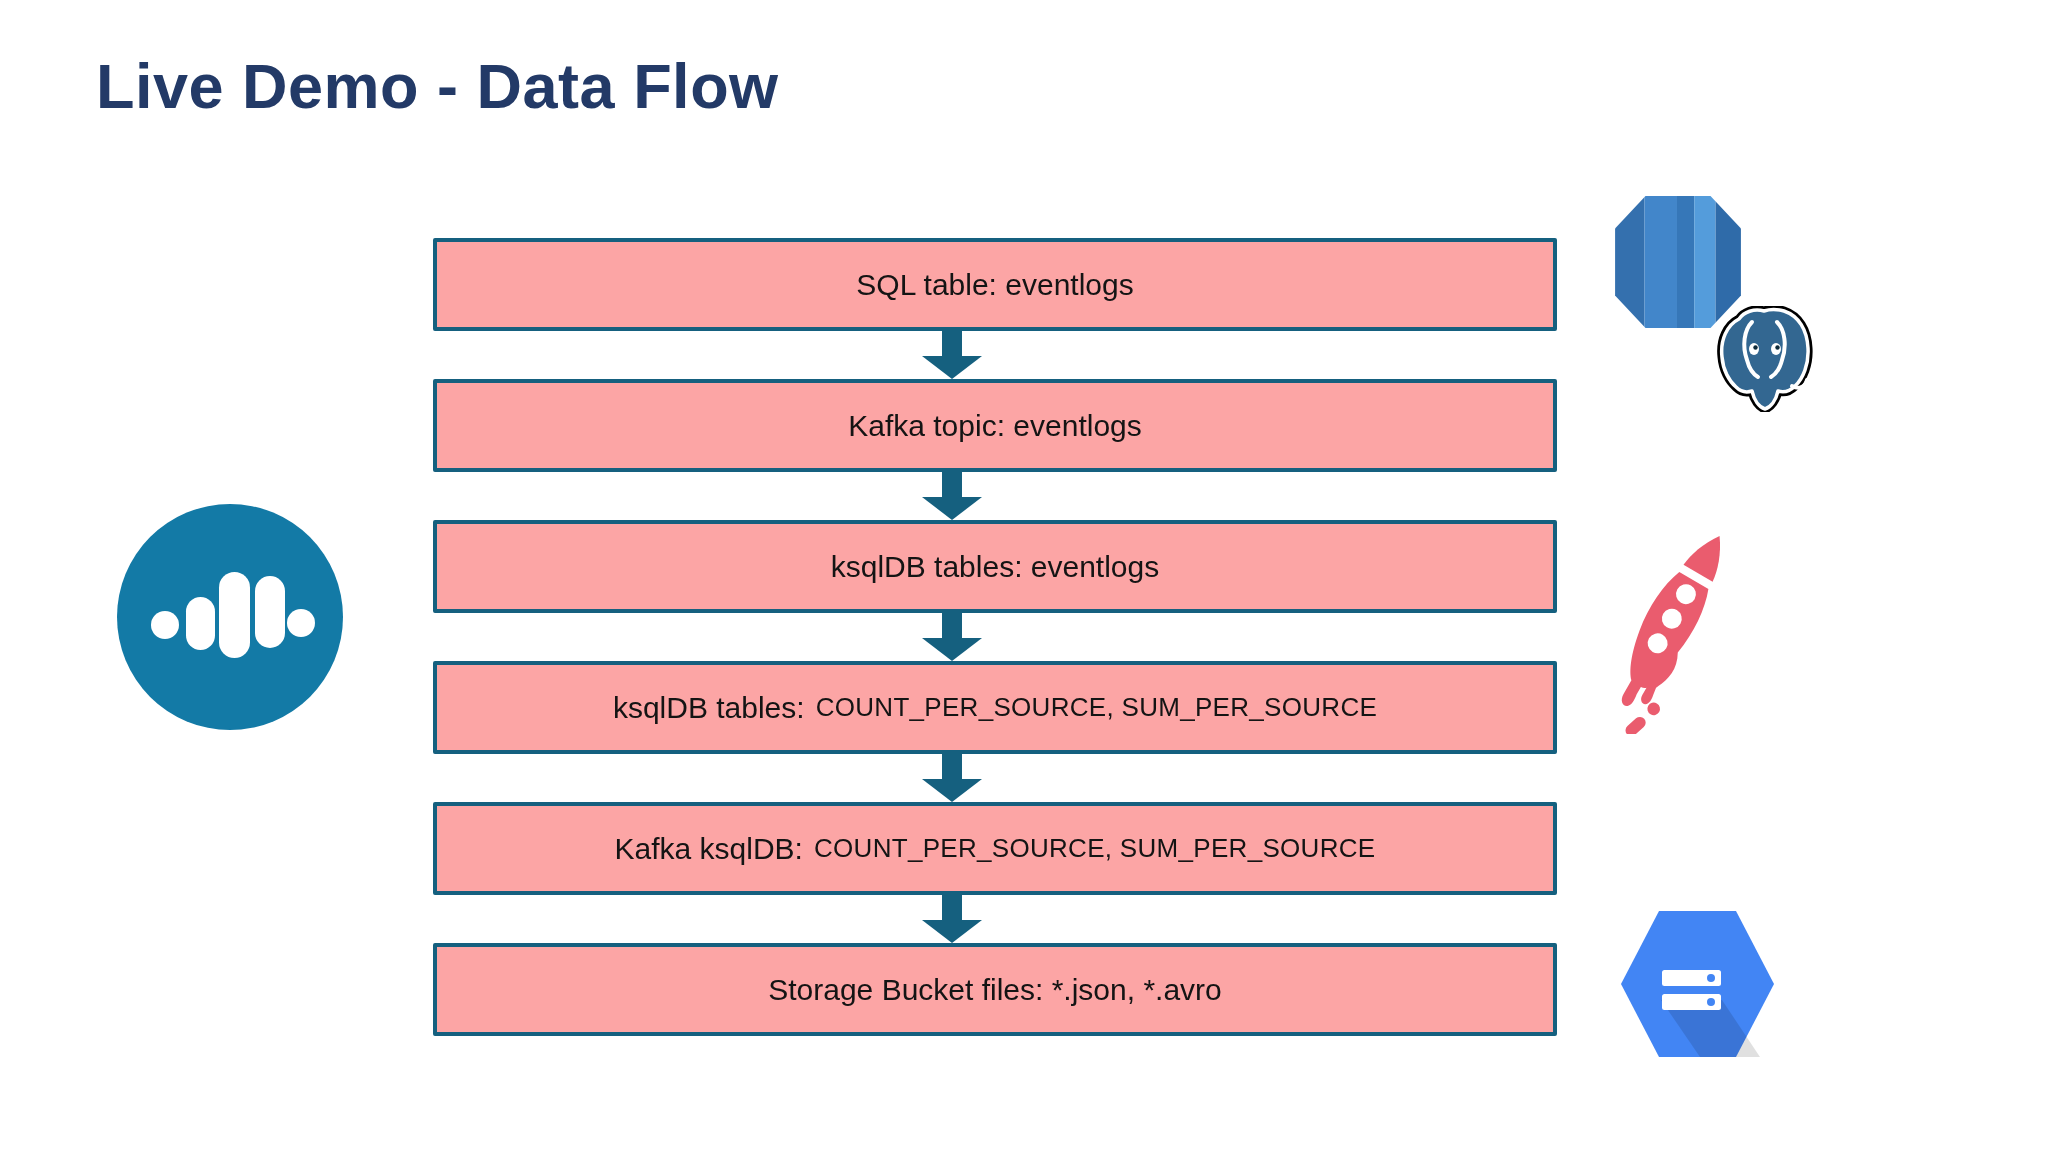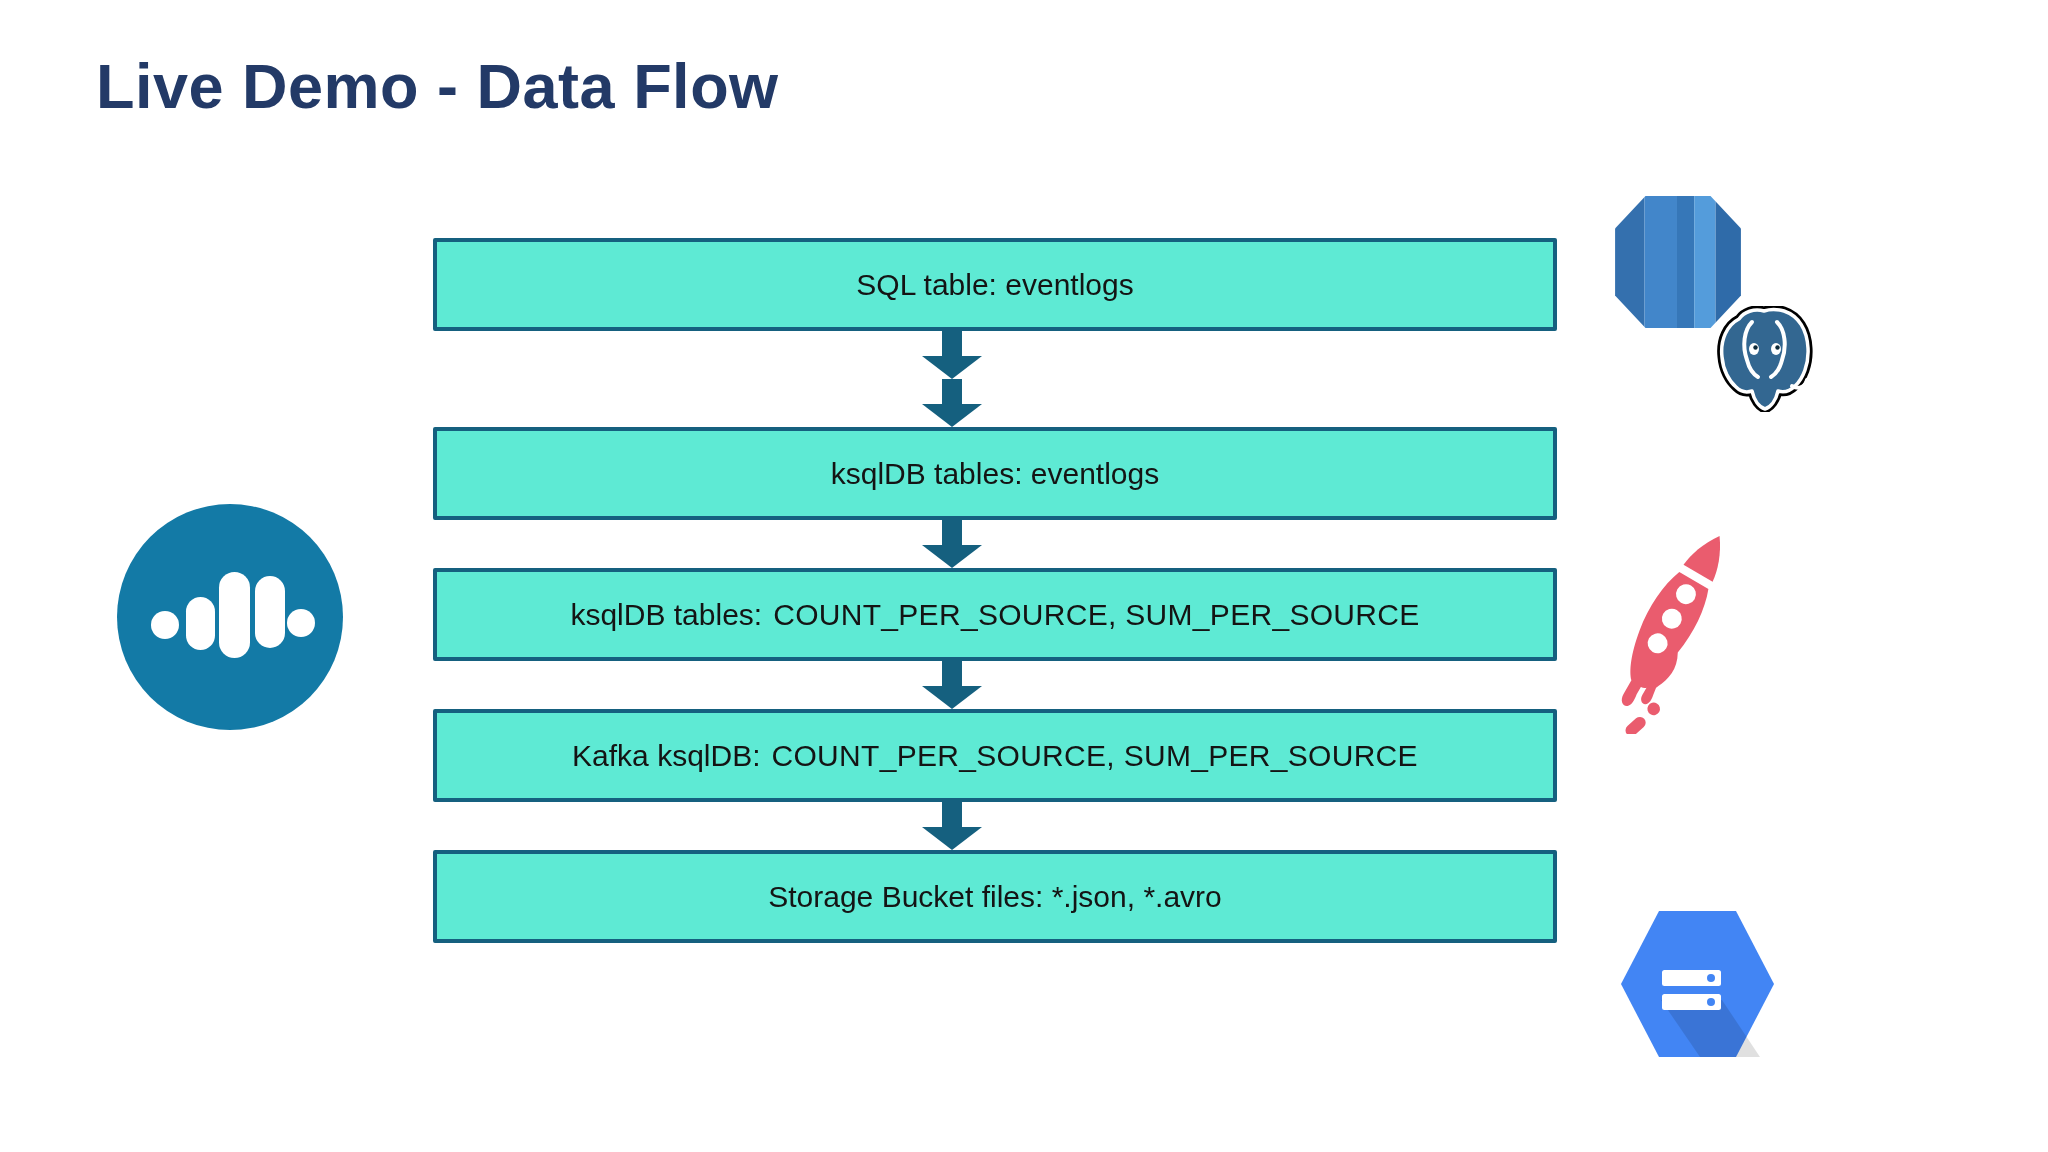--- a/index.html
+++ b/index.html
@@ -12,26 +12,26 @@
     font-size:63px;font-weight:bold;color:#233a67;letter-spacing:.5px;
   }
   .confluent-logo{position:absolute;left:1903px;top:72px;width:92px;height:92px;}
 
   .flow{
     position:absolute;left:433px;top:238px;width:1124px;
     display:flex;flex-direction:column;
   }
   .flow-box{
     box-sizing:border-box;height:93px;width:1124px;
-    background:#5eead4;border:4px solid #15607f;border-radius:2px;
+    background:#fca5a5;border:4px solid #15607f;border-radius:2px;
     display:flex;align-items:center;justify-content:center;
     color:#141414;white-space:nowrap;
   }
   .box-text{font-size:30px;}
-  .box-code{font-size:30px;margin-left:11px;letter-spacing:.3px;}
+  .box-code{font-size:26px;margin-left:11px;letter-spacing:.3px;}
   .box-code:empty{margin-left:0;}
   .connector{width:64px;height:48px;margin-left:487px;flex:0 0 48px;}
 
   .waveform-logo{position:absolute;left:115px;top:502px;width:230px;height:230px;}
   .rds-icon{position:absolute;left:1615px;top:196px;width:126px;height:132px;}
   .postgres-logo{position:absolute;left:1714px;top:306px;width:102px;height:106px;}
   .rocket-icon{position:absolute;left:1598px;top:524px;width:135px;height:210px;}
   .gcs-logo{position:absolute;left:1620px;top:908px;width:155px;height:152px;}
 
   .page-number{
@@ -70,20 +70,24 @@
         <span class="box-code"></span>
     </div>
 
     <svg class="connector" viewBox="0 0 64 48">
       <g fill="#15607f">
           <rect x="22" y="0" width="20" height="27"></rect>
           <polygon points="2,25 62,25 32,48"></polygon>
         </g>
     </svg>
 
+    <div class="flow-box">
+      <span class="box-text">Kafka topic: eventlogs</span>
+        <span class="box-code"></span>
+    </div>
 
     <svg class="connector" viewBox="0 0 64 48">
       <g fill="#15607f">
           <rect x="22" y="0" width="20" height="27"></rect>
           <polygon points="2,25 62,25 32,48"></polygon>
         </g>
     </svg>
 
     <div class="flow-box">
       <span class="box-text">ksqlDB tables: eventlogs</span>

